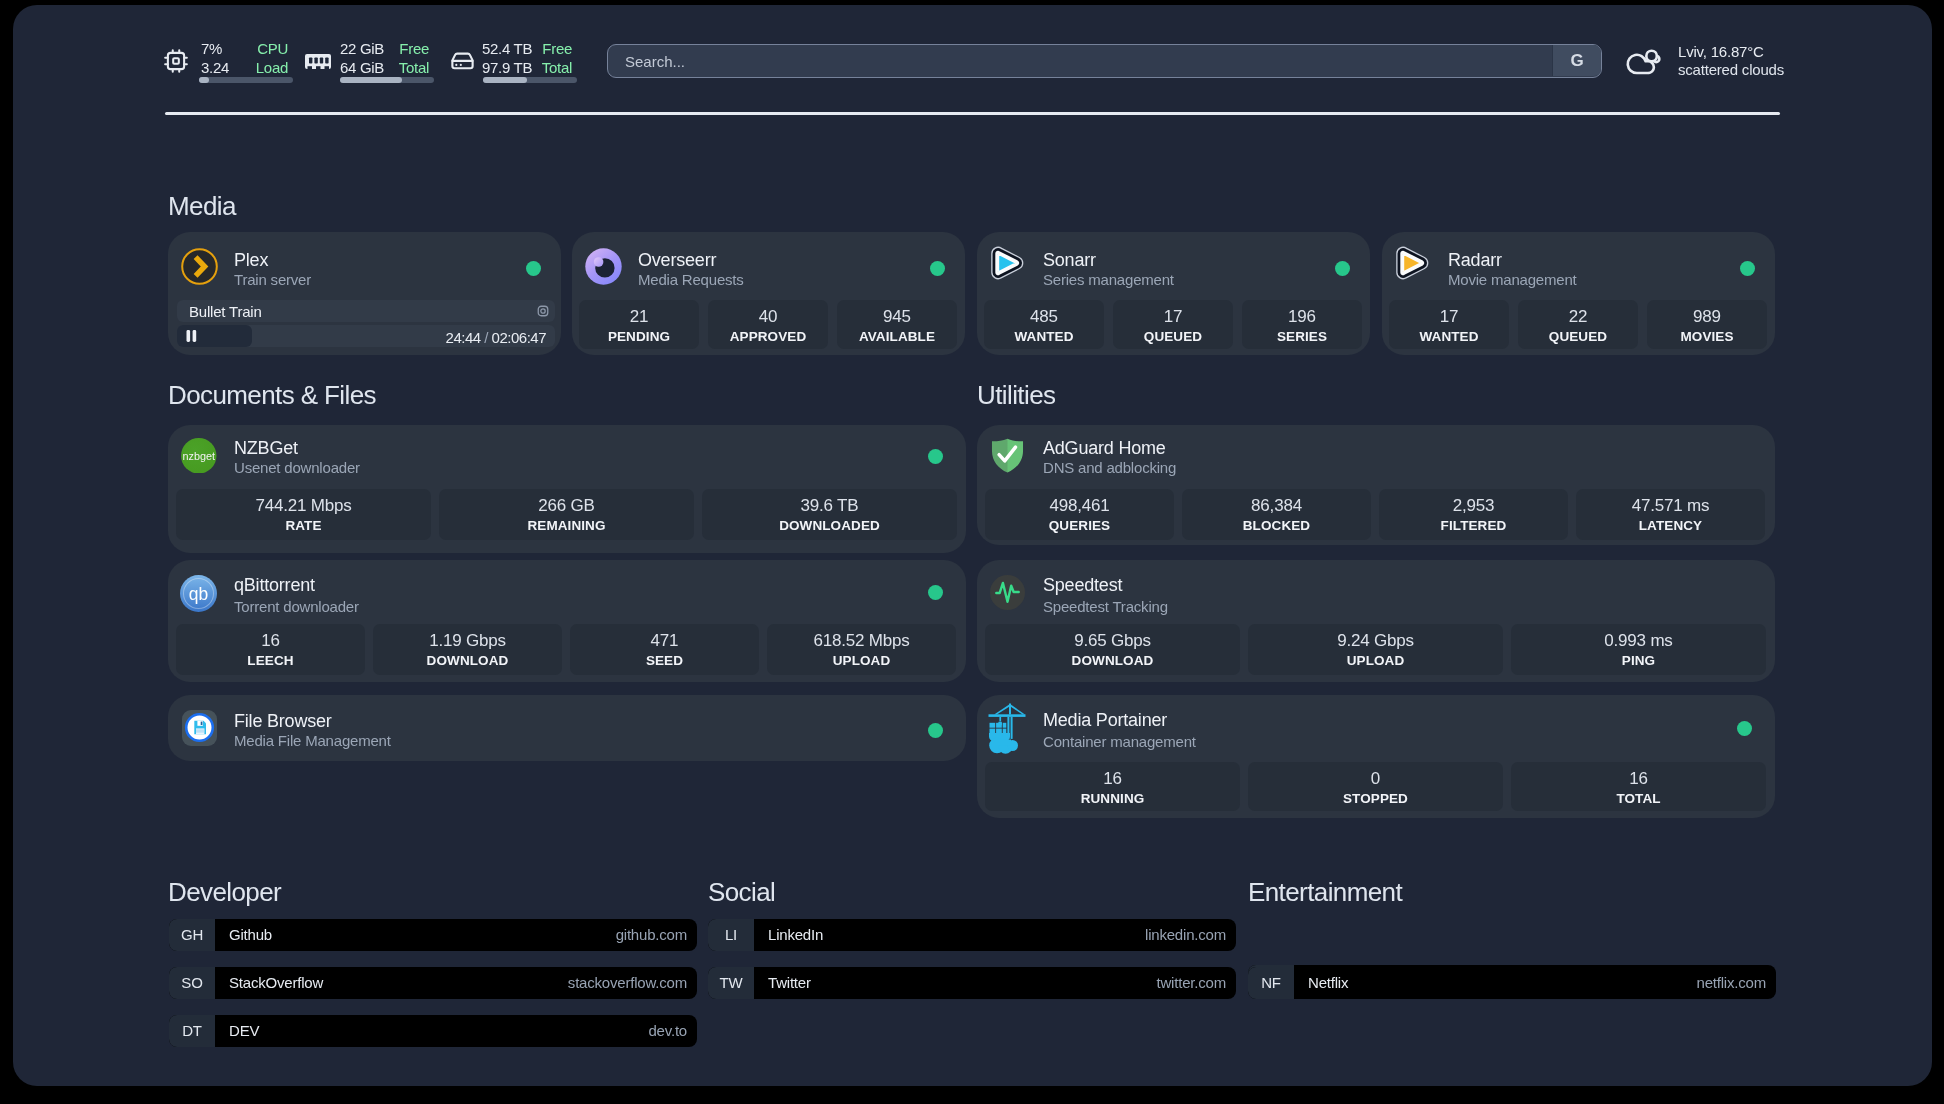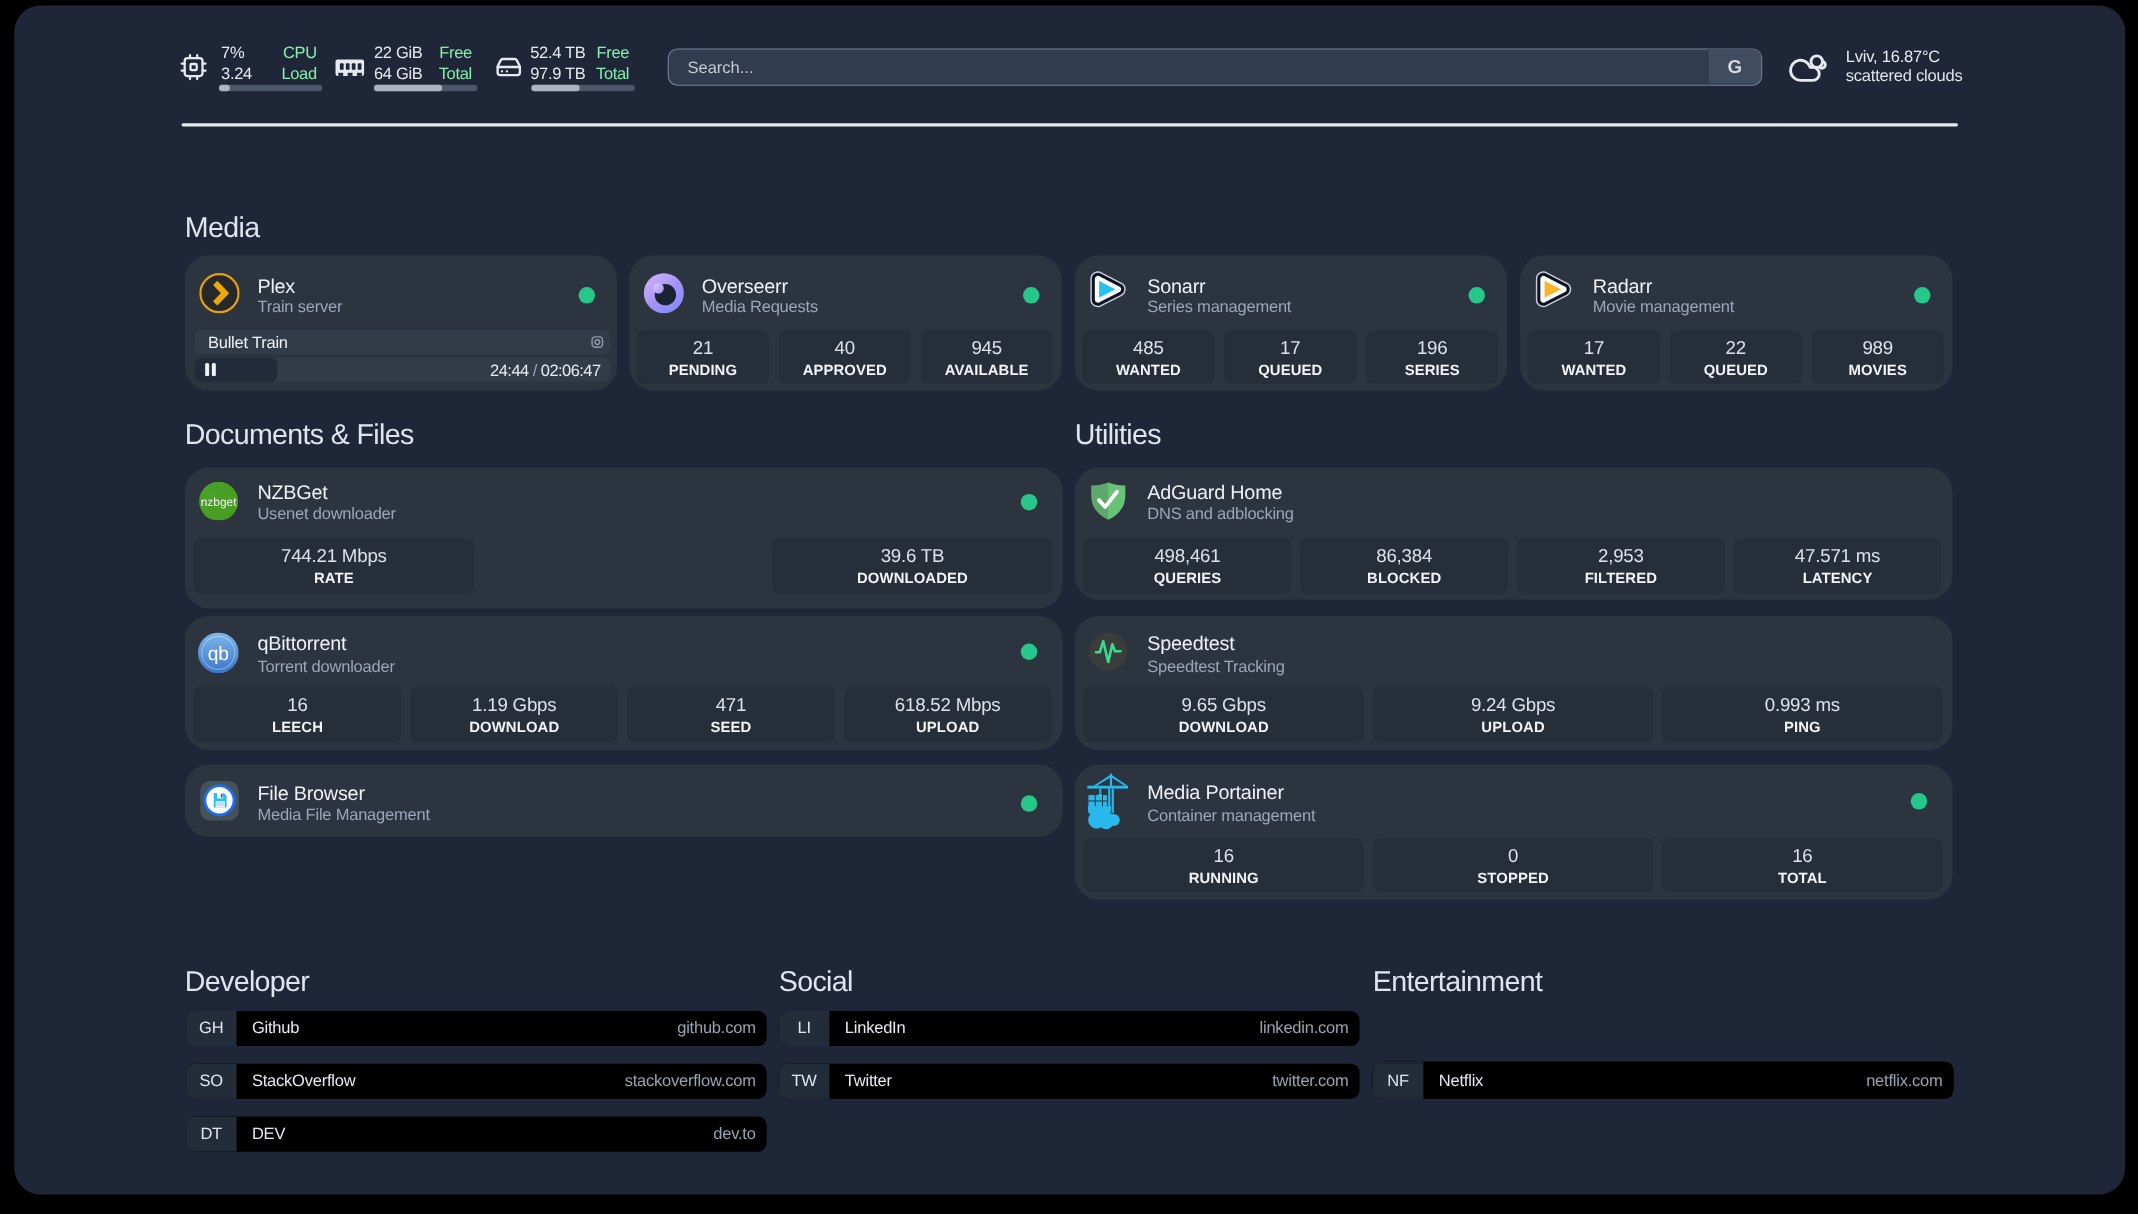--- a/index.html
+++ b/index.html
@@ -219,20 +219,24 @@
         </defs>
       <circle cx="18" cy="18" r="18" fill="url(#nzg)"></circle>
       <text x="18" y="22.6" font-size="11" fill="#f2f2f2" text-anchor="middle" font-family="Liberation Sans">nzbget</text>
     </svg>
     <div class="ttl" style="top:13px;">NZBGet</div>
     <div class="sub" style="top:34px;">Usenet downloader</div>
     <div class="dot" style="right:23px;top:24px;"></div>
     <div class="stat" style="left:8px;">
         <div class="n">744.21 Mbps</div>
         <div class="l">RATE</div>
+      </div>
+    <div class="stat" style="left:271px;">
+        <div class="n">266 GB</div>
+        <div class="l">REMAINING</div>
       </div>
     <div class="stat" style="left:534px;">
         <div class="n">39.6 TB</div>
         <div class="l">DOWNLOADED</div>
       </div>
   </div>
 
   <div class="card wcard4" style="left:964px;top:420px;width:798px;height:120px;">
     <svg class="logo" style="left:12px;top:12px;width:37px;height:37px;" viewBox="0 0 36 36">
       <defs>

